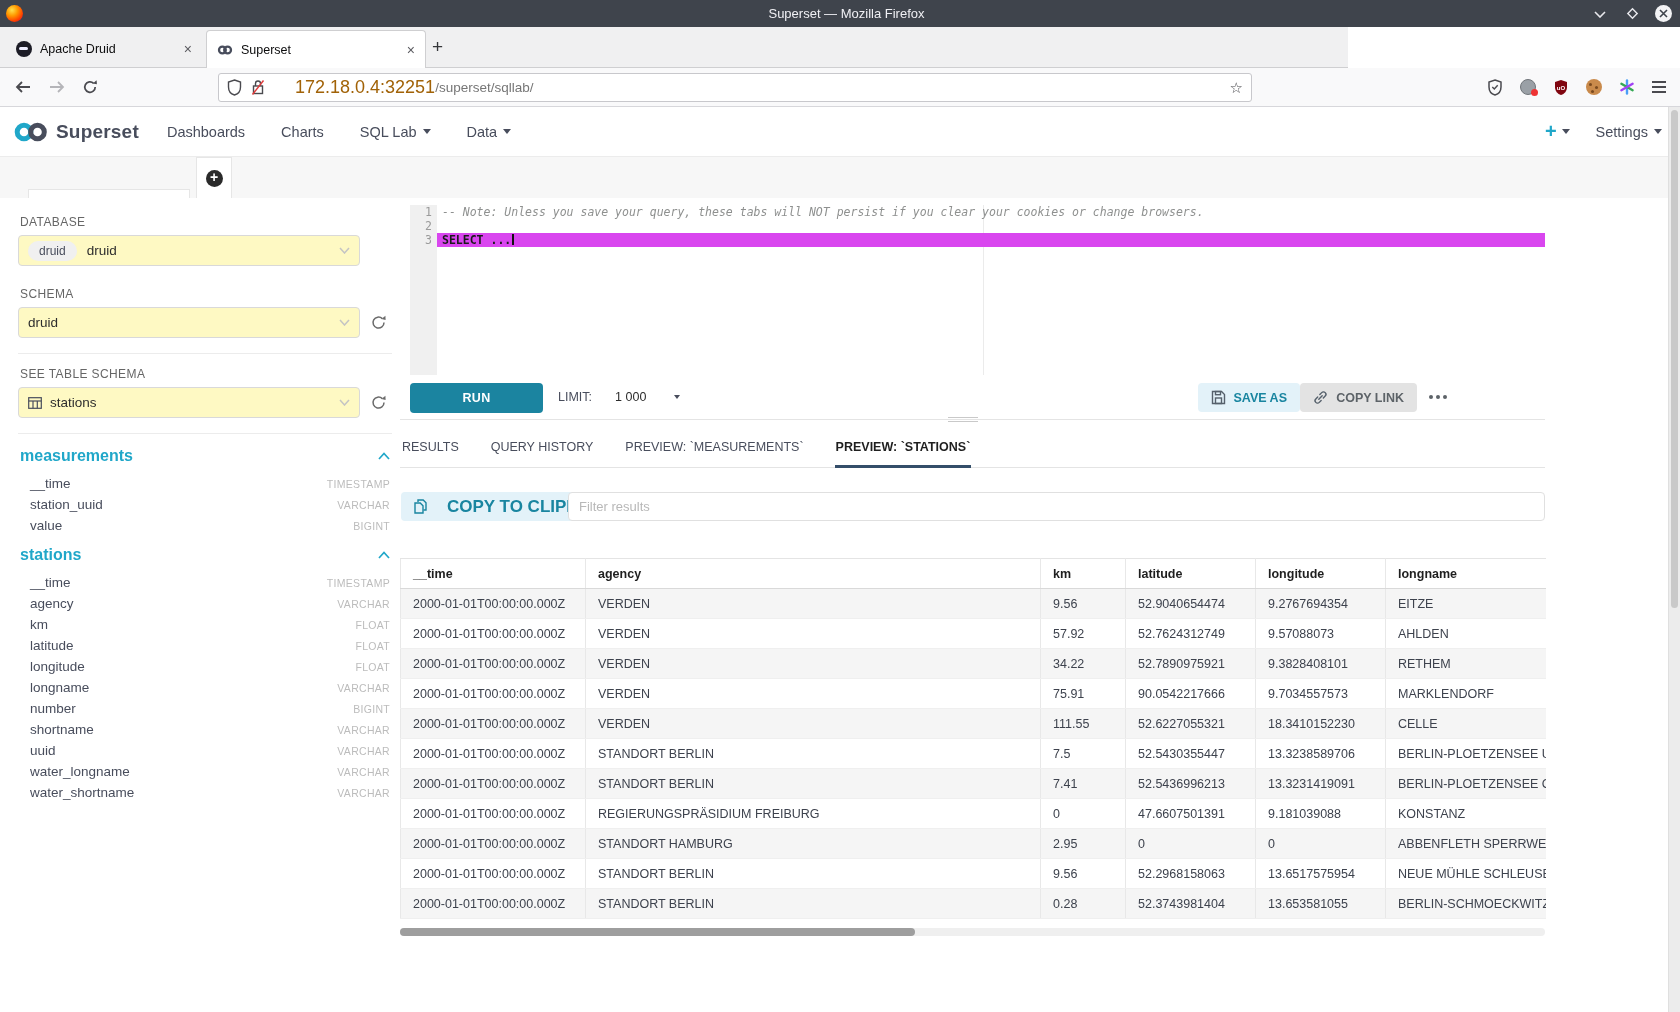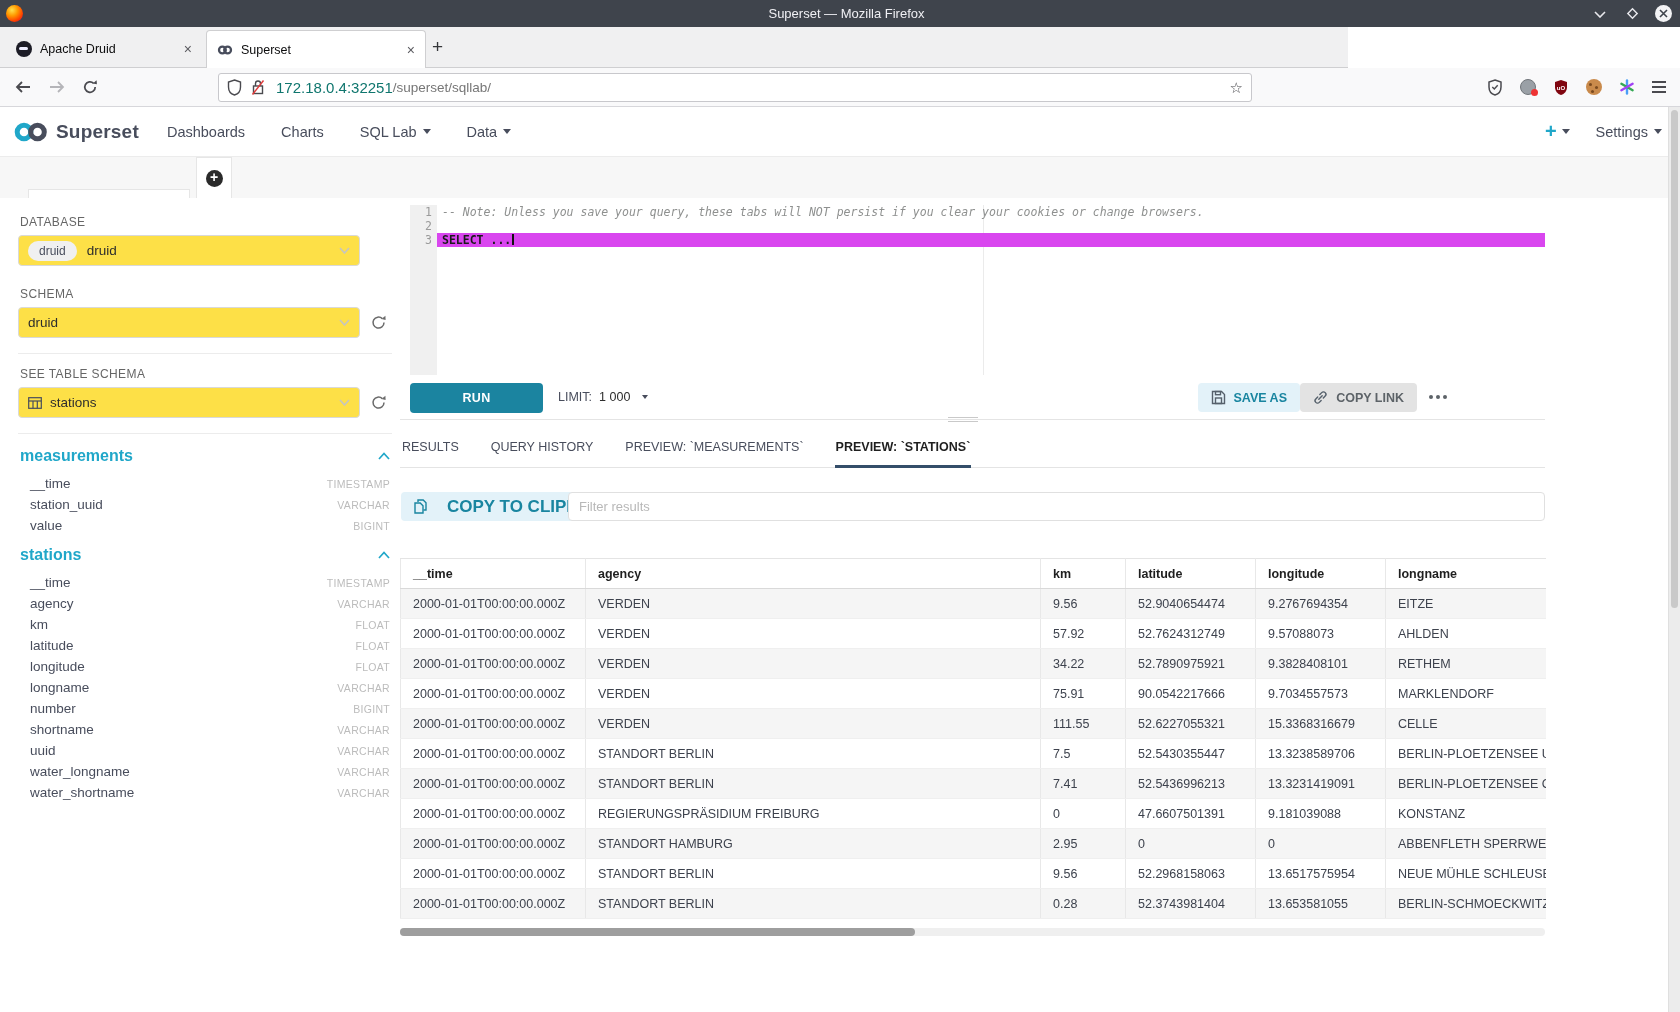--- a/index.html
+++ b/index.html
@@ -22,21 +22,21 @@
   .btab .fav { width:16px; height:16px; margin-right:8px; flex:0 0 auto; }
   .btab .lbl { flex:1; white-space:nowrap; overflow:hidden; }
   .tab-close { color:#5b5b60; font-size:14px; margin-left:6px; cursor:default; }
   .druid-fav { width:15px; height:15px; border-radius:50%; background:#1c1c26; position:relative; }
   .druid-fav::after { content:""; position:absolute; left:3px; top:6px; width:9px; height:3px; border-radius:2px; background:#eef; }
   .newtab-btn { position:absolute; left:432px; top:9px; font-size:19px; color:#35363a; }
 
   .urlrow { position:absolute; left:0; top:68px; width:1680px; height:39px; background:#f9f9fa; border-bottom:1px solid #d7d7db; display:flex; align-items:center; }
   .navbtns { display:flex; align-items:center; gap:16px; margin-left:14px; color:#4a4a4f; }
   .urlbar { position:absolute; left:218px; top:5px; width:1034px; height:29px; background:#fff; border:1px solid #c8c8cc; border-radius:3px; display:flex; align-items:center; padding:0 8px; }
-  .urlbar .host { color:#0f766e; font-size:15px; }
+  .urlbar .host { color:#a16207; font-size:18px;margin-left:19px; }
   .urlbar .path { color:#767676; font-size:13.5px; }
   .url-star { margin-left:auto; color:#4a4a4f; font-size:15px; }
   .ext-icons { position:absolute; right:14px; display:flex; align-items:center; gap:17px; }
   .avatar-ic { width:16px; height:16px; border-radius:50%; background:#9aa0a6; position:relative; border:1px solid #70757a; }
   .avatar-ic::after { content:""; position:absolute; right:-3px; bottom:-2px; width:7px; height:7px; border-radius:50%; background:#e33; }
   .cookie-ic { width:16px; height:16px; border-radius:50%; background:#c98a4b; position:relative; }
   .cookie-ic::before { content:""; position:absolute; left:3px; top:4px; width:3px; height:3px; border-radius:50%; background:#7a4a1f; box-shadow:6px 3px 0 #7a4a1f, 2px 7px 0 #7a4a1f; }
   .burger { display:flex; flex-direction:column; gap:3px; }
   .burger div { width:14px; height:2px; background:#4a4a4f; }
 
@@ -59,21 +59,21 @@
   .qtab-title { color:#20a7c9; font-size:13.5px; white-space:nowrap; }
   .state-dot { width:9px; height:9px; border-radius:50%; background:#d4d4d4; margin-left:8px; }
   .qtab-close { color:#7b7f8a; font-size:15px; margin-left:12px; }
   .qtab-add { position:absolute; left:196px; top:0; width:36px; height:41px; background:#fff; border:1px solid #e6e6e6; border-bottom:none; display:flex; align-items:center; justify-content:center; }
   .add-circle { width:17px; height:17px; border-radius:50%; background:#2a2a2a; color:#fff; font-size:14px; line-height:15px; text-align:center; font-weight:bold; }
 
   
   .sidebar { position:absolute; left:10px; top:198px; width:390px; bottom:0; background:#fff; padding-top:17px; }
   .side-label { font-size:12px; color:#666; letter-spacing:.4px; margin:0 0 6px 10px; }
   .sel-row { display:flex; align-items:center; margin-left:8px; }
-  .select { width:342px; height:31px; border:1px solid #d9d9d9; border-radius:4px; background:#fde047; display:flex; align-items:center; padding:0 9px; position:relative; }
+  .select { width:342px; height:31px; border:1px solid #d9d9d9; border-radius:4px; background:#fef9c3; display:flex; align-items:center; padding:0 9px; position:relative; }
   .select .chev { position:absolute; right:9px; }
   .pill { background:#f0f0f0; border-radius:11px; padding:3px 11px; font-size:12px; color:#484d5c; margin-right:10px; }
   .sel-text { font-size:13.5px; color:#2d2d2d; }
   .refresh-btn { margin-left:10px; display:flex; }
   .divider { height:1px; background:#ececec; margin:15px 8px 13px 8px; }
   .tbl-section { margin:0 10px 6px 10px; }
   .tbl-head { display:flex; align-items:center; justify-content:space-between; margin:10px 0 8px 0; }
   .tbl-head span:first-child { color:#20a7c9; font-size:16px; font-weight:bold; }
   .col-row { display:flex; align-items:center; justify-content:space-between; height:21px; padding-left:10px; }
   .col-name { font-size:13.5px; color:#484d5c; }
@@ -88,21 +88,21 @@
   .ed-lines { position:absolute; left:37px; top:0; right:0; height:170px; }
   .ed-line { height:14px; line-height:14px; padding-left:5px; white-space:pre; }
   .ed-comment { color:#8e908f; font-style:italic; }
   .ed-active { background:#d946ef; }
   .ed-code { font-weight:bold; color:#1a1a1a; }
   .cursor { display:inline-block; width:2px; height:11px; background:#111; vertical-align:-1px; margin-left:1px; }
   .print-margin { position:absolute; left:583px; top:0; width:1px; height:170px; background:#ebebeb; }
 
   .ed-toolbar { position:absolute; left:0; top:184px; width:1145px; height:38px; border-bottom:1px solid #e4e4e4; }
   .run-btn { position:absolute; left:10px; top:1px; width:133px; height:30px; background:#1b84a0; color:#fff; font-weight:bold; font-size:12.5px; border:none; border-radius:4px; letter-spacing:.3px; }
-  .limit { position:absolute; left:158px; top:8px; font-size:12.5px; color:#484d5c; display:flex; align-items:center; gap:4px; }
+  .limit { position:absolute; left:158px; top:8px; font-size:12.5px; color:#484d5c; display:flex; align-items:center; gap:20px; }
   .limit b { font-weight:normal; color:#2d2d2d; margin-left:3px; }
   .limit .caret { border-top-width:4px; border-left-width:3.5px; border-right-width:3.5px; margin-left:8px; }
   .sv-btn { position:absolute; top:1px; height:29px; border:none; border-radius:4px; font-size:12.5px; font-weight:bold; display:flex; align-items:center; gap:8px; padding:0 13px; }
   .saveas { right:245px; background:#e3f2f9; color:#1985a0; }
   .copylink { right:128px; background:#e3e3e3; color:#5d6368; }
   .dots3 { position:absolute; right:98px; top:13px; display:flex; gap:3px; }
   .dots3 div { width:4px; height:4px; border-radius:50%; background:#5d6368; }
   .splitter { position:absolute; left:548px; top:219px; width:30px; }
   .splitter div { height:1px; background:#c9c9c9; margin-bottom:3px; }
 
@@ -560,21 +560,21 @@
           <td>75.91</td>
           <td>90.0542217666</td>
           <td>9.7034557573</td>
           <td>MARKLENDORF</td>
         </tr>
         <tr>
           <td>2000-01-01T00:00:00.000Z</td>
           <td>VERDEN</td>
           <td>111.55</td>
           <td>52.6227055321</td>
-          <td>15.3368316679</td>
+          <td>18.3410152230</td>
           <td>CELLE</td>
         </tr>
         <tr>
           <td>2000-01-01T00:00:00.000Z</td>
           <td>STANDORT BERLIN</td>
           <td>7.5</td>
           <td>52.5430355447</td>
           <td>13.3238589706</td>
           <td>BERLIN-PLOETZENSEE UP</td>
         </tr>

